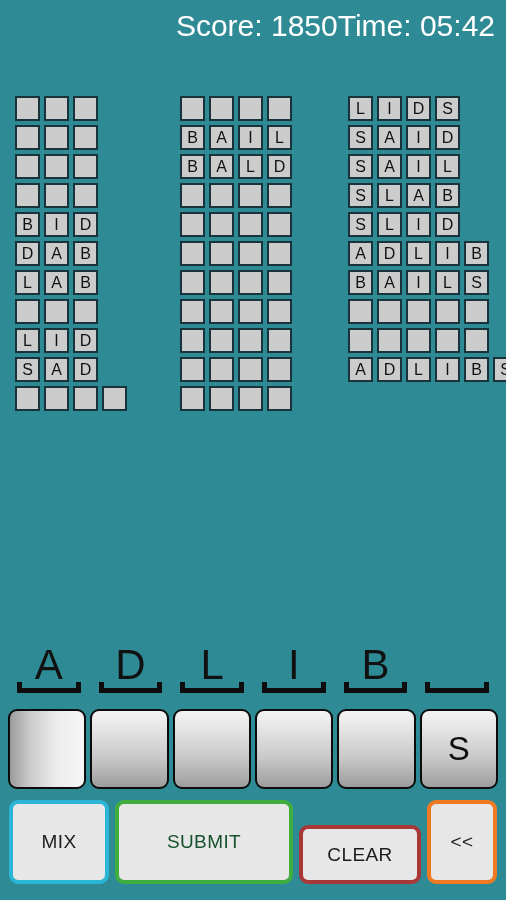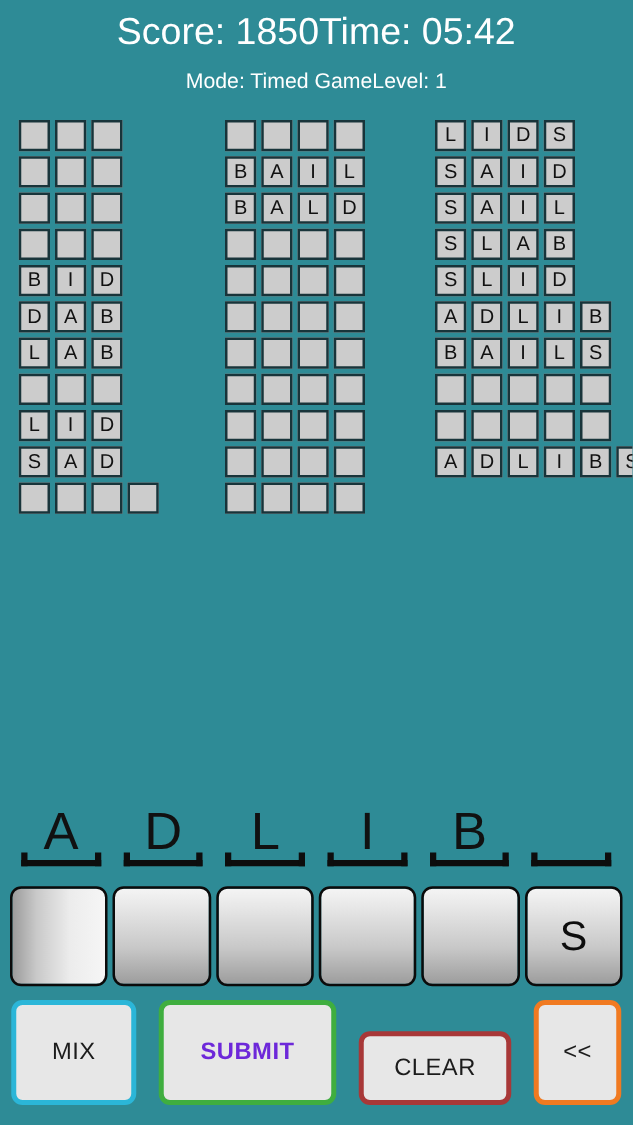--- a/index.html
+++ b/index.html
@@ -20,21 +20,21 @@
   #header {
     position: absolute;
     left: 0; top: 0;
     width: 506px;
     height: 88px;
   }
   .hdr-row {
     position: absolute;
     left: 0; right: 0;
     display: flex;
-    justify-content: center;
+    justify-content: flex-end;
     align-items: baseline;
     padding: 0 11px;
     box-sizing: border-box;
     color: #ffffff;
   }
   #hdr-row-top { top: 10px; }
   #hdr-row-bottom { top: 56px; }
   .hdr-big {
     font-size: 30px;
     font-weight: 400;
@@ -155,52 +155,47 @@
   
   #actions {
     position: absolute;
     left: 0;
     top: 800px;
     width: 506px;
     height: 84px;
     display: flex;
     padding: 0 6px;
     box-sizing: border-box;
-    gap: 12px;
   }
   .action-btn {
     margin: 0 3px;
     border-radius: 9px;
     border: 4px solid #888;
     background: #e7e7e7;
     box-sizing: border-box;
     display: flex;
     align-items: center;
     justify-content: center;
     font-size: 19px;
     color: #1c1c1c;
     letter-spacing: 0.4px;
     font-family: "Liberation Sans", sans-serif;
   }
   #btn-mix    { flex: 0 0 100px; border-color: #2bb6d8; }
-  #btn-submit { flex: 1 1 auto;  border-color: #3fae3f; color: #6d28d9; font-weight: bold; }
+  #btn-submit { flex: 1 1 auto;  border-color: #3fae3f; color: #14532d; font-weight: normal; }
   #btn-clear  { flex: 0 0 122px; border-color: #a83838; margin-top: 25px; }
   #btn-back   { flex: 0 0 70px;  border-color: #f07a21; }
 </style>
 </head>
 <body>
 
 <div id="header">
   <div class="hdr-row" id="hdr-row-top">
     <span class="hdr-big">Score: 1850</span>
     <span class="hdr-big">Time: 05:42</span>
-  </div>
-  <div class="hdr-row" id="hdr-row-bottom">
-    <span class="hdr-small">Mode: Timed Game</span>
-    <span class="hdr-small">Level: 1</span>
   </div>
 </div>
 
 <div id="board">
   <div class="grid" id="grid-left">
       <div class="grid-row">
         <div class="tile"></div>
         <div class="tile"></div>
         <div class="tile"></div>
       </div>

